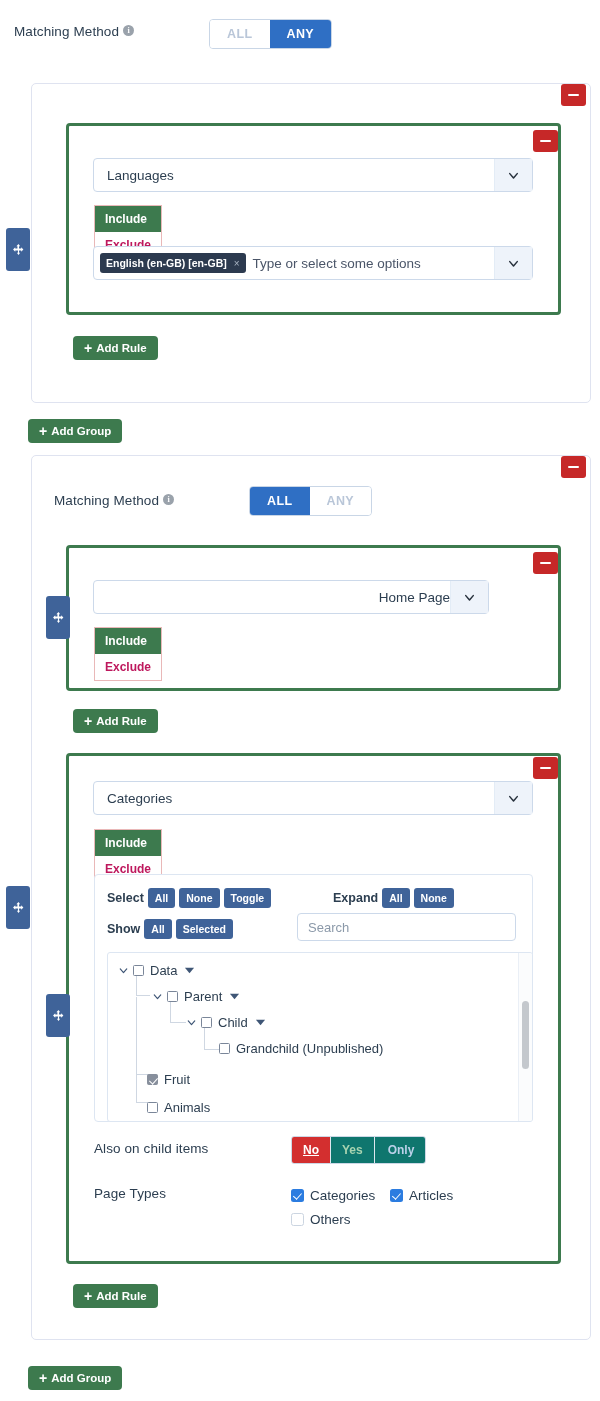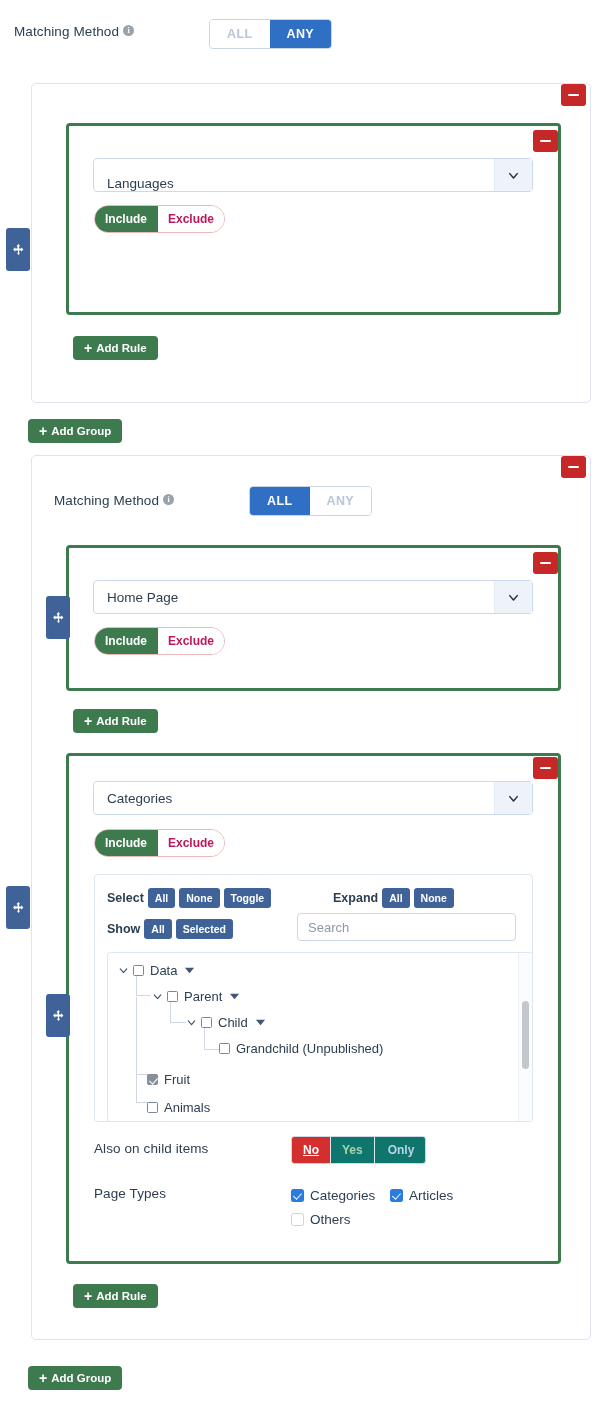--- a/index.html
+++ b/index.html
@@ -28,22 +28,22 @@
   
   .seg { display: inline-flex; border-radius: 4px; overflow: hidden;
          border: 1px solid #c9d6e6; background: #fff; }
   .seg .opt {
     font-size: 12.5px; font-weight: bold; padding: 7px 17px;
     background: #fff; color: #b9c6d8; letter-spacing: .4px;
   }
   .seg .opt.on { background: #2f6fc4; color: #ffffff; }
 
   
-  .segie { display: inline-flex; border-radius: 14px; overflow: hidden;
-           border: 1px solid #e9b8b8; }
+  .segie { display: inline-flex; border-radius: 0; overflow: hidden;
+           border: 1px solid #e9b8b8; flex-direction: column; }
   .segie .opt { font-size: 12px; font-weight: bold; padding: 6px 10px;
                 background: #fff; }
   .segie .inc { background: #3d7a4e; color: #fff; border-right: 1px solid #3d7a4e; }
   .segie .exc { color: #be185d; }
 
   
   .seg3 { display: inline-flex; border-radius: 3px; overflow: hidden;
           border: 1px solid #cdd8e6; }
   .seg3 .opt { font-size: 12px; font-weight: bold; padding: 6px 11px; background:#0f766e; }
   .seg3 .no  { background: #d32f2f; color: #fff; text-decoration: underline; }
@@ -170,34 +170,48 @@
 
   <div class="drag" style="left:6px;top:228px;">
     <svg viewBox="0 0 24 24">
         <path d="M12 2l3 4h-2v4h4V8l4 4-4 4v-2h-4v4h2l-3 4-3-4h2v-4H6v2l-4-4 4-4v2h4V6H8z"></path>
       </svg>
   </div>
 
   <div class="rule" style="left:66px;top:123px;width:495px;height:192px;"></div>
   <div class="minus" style="left:533px;top:130px;"></div>
 
-  <div class="select" style="left:93px;top:158px;width:440px;align-items:flex-end;">
+  <div class="select" style="left:93px;top:158px;width:440px;">
     <span class="val">Languages</span>
     <span class="caret">
         <svg viewBox="0 0 24 24">
           <polyline points="6,9 12,16 18,9"></polyline>
         </svg>
       </span>
   </div>
 
   <div class="segie" style="position:absolute;left:94px;top:205px;">
     <div class="opt inc">Include</div>
     <div class="opt exc">Exclude</div>
   </div>
 
+  <div class="select" style="left:93px;top:246px;width:440px;">
+    <span class="val" style="padding-left:0;display:flex;align-items:center;">
+      <span class="chip">
+        <span>English (en-GB) [en-GB]</span>
+        <span class="x">×</span>
+      </span>
+      <span class="ph">Type or select some options</span>
+    </span>
+    <span class="caret">
+        <svg viewBox="0 0 24 24">
+          <polyline points="6,9 12,16 18,9"></polyline>
+        </svg>
+      </span>
+  </div>
 
   <div class="gbtn" style="left:73px;top:336px;">
     <span class="plus">+</span>
     <span>Add Rule</span>
   </div>
 
   <div class="gbtn" style="left:28px;top:419px;">
     <span class="plus">+</span>
     <span>Add Group</span>
   </div>
@@ -215,21 +229,21 @@
 
   <div class="rule" style="left:66px;top:545px;width:495px;height:146px;"></div>
   <div class="minus" style="left:533px;top:552px;"></div>
 
   <div class="drag" style="left:46px;top:596px;">
     <svg viewBox="0 0 24 24">
         <path d="M12 2l3 4h-2v4h4V8l4 4-4 4v-2h-4v4h2l-3 4-3-4h2v-4H6v2l-4-4 4-4v2h4V6H8z"></path>
       </svg>
   </div>
 
-  <div class="select" style="left:93px;top:580px;width:440px;">
+  <div class="select" style="left:93px;top:580px;width:396px;text-align:right;">
     <span class="val">Home Page</span>
     <span class="caret">
         <svg viewBox="0 0 24 24">
           <polyline points="6,9 12,16 18,9"></polyline>
         </svg>
       </span>
   </div>
   <div class="segie" style="position:absolute;left:94px;top:627px;">
     <div class="opt inc">Include</div>
     <div class="opt exc">Exclude</div>

